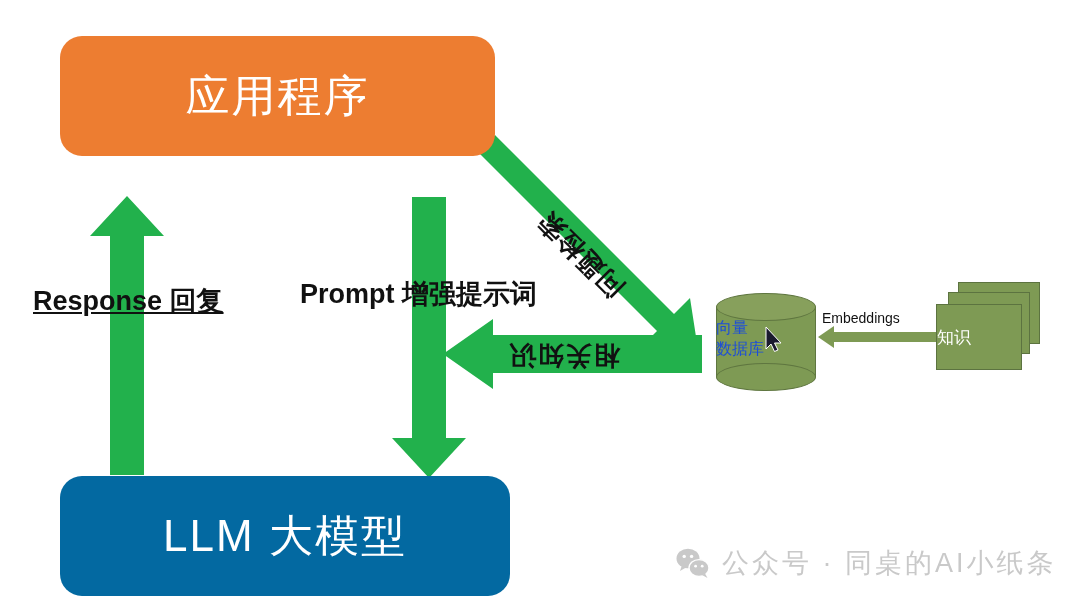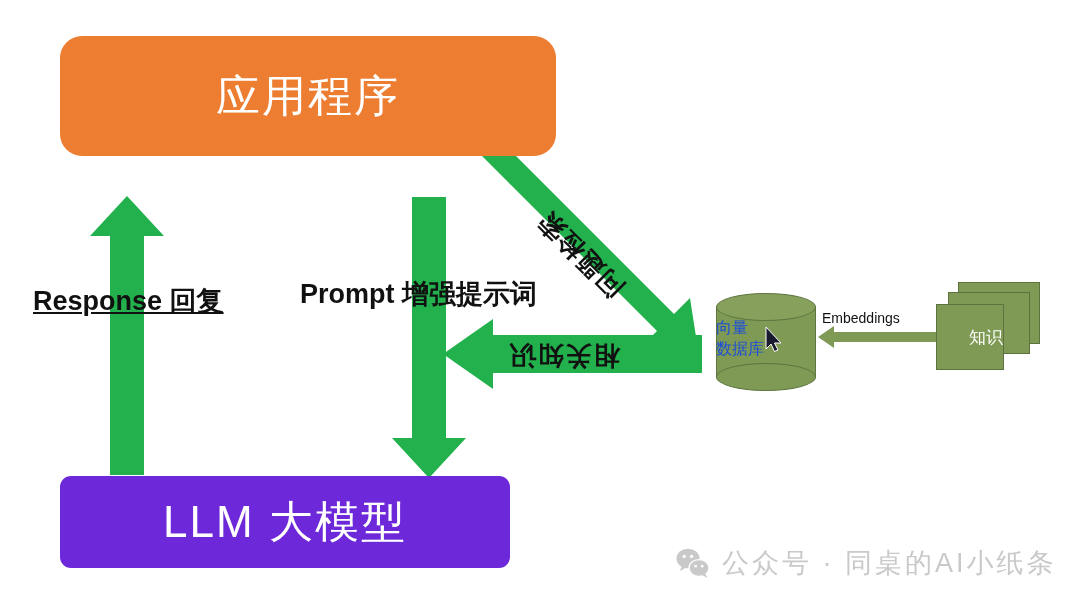--- a/index.html
+++ b/index.html
@@ -27,32 +27,31 @@
     border-radius: 22px;
     color: #ffffff;
     font-size: 44px;
     letter-spacing: 2px;
     line-height: 1;
     user-select: none;
   }
   #app-box {
     left: 60px;
     top: 36px;
-    width: 496px;
+    width: 435px;
     height: 120px;
     background: #ED7D31;
     align-items: center;
   }
   #llm-box {
     left: 60px;
     top: 476px;
     width: 450px;
-    height: 92px;
-    background: #6d28d9;
-    border-radius: 11px;
+    height: 120px;
+    background: #0369a1;
   }
 
   
   #arrows {
     position: absolute;
     left: 0;
     top: 0;
     width: 1080px;
     height: 611px;
   }
@@ -191,25 +190,25 @@
     height: 62px;
     background: #7E9A54;
     border: 1px solid #5c7340;
     box-sizing: border-box;
   }
   #knowledge-stack .doc.d1 { left: 24px; top: 2px; }
   #knowledge-stack .doc.d2 { left: 14px; top: 12px; }
   #knowledge-stack .doc.d3 {
     left: 2px;
     top: 24px;
-    width: 68px;
+    width: 86px;
     height: 66px;
     display: flex;
     align-items: center;
-    justify-content: flex-end;
+    justify-content: flex-start;
   }
   #knowledge-stack .doc.d3 .doc-text {
     color: #ffffff;
     font-size: 17px;
     user-select: none;
   }
 
   
   #watermark {
     position: absolute;

